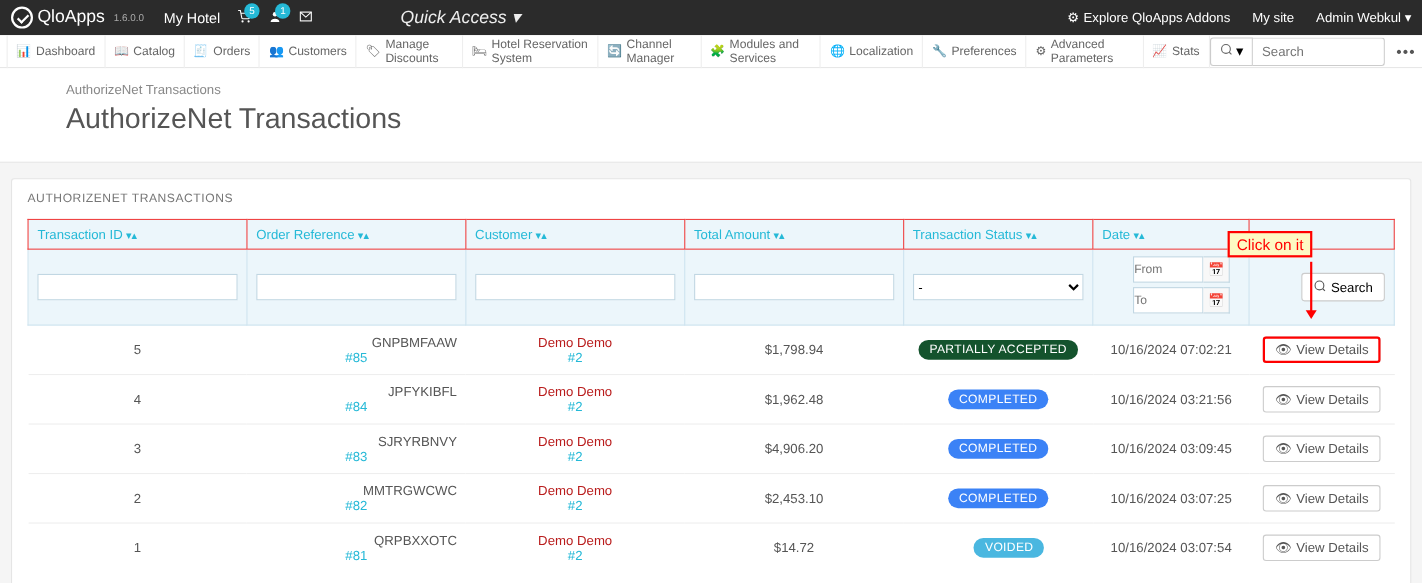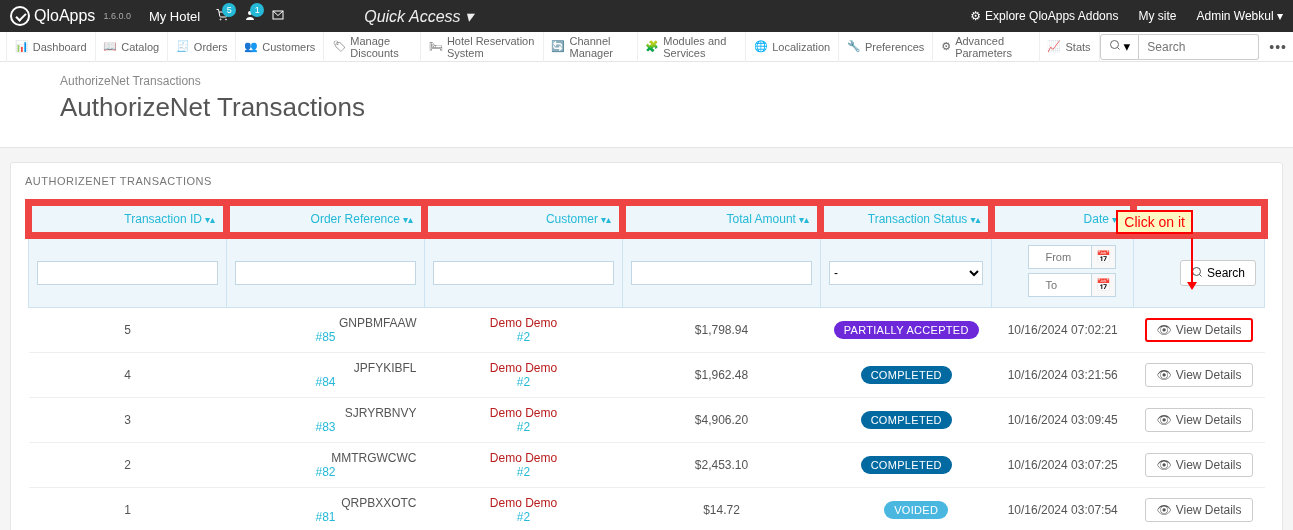--- a/index.html
+++ b/index.html
@@ -31,40 +31,40 @@
 .page-head { background: #fff; padding: 12px 0 24px 60px; border-bottom: 1px solid #e5e5e5; }
 .breadcrumb { font-size: 12px; color: #888; margin-bottom: 4px; }
 .page-title { font-size: 26px; font-weight: 400; color: #555; }
 
 
 .panel { background: #fff; border: 1px solid #e5e5e5; margin: 14px 10px; border-radius: 3px; }
 .panel-head { padding: 12px 14px; font-size: 11px; color: #777; letter-spacing: 0.5px; }
 
 
 table { width: calc(100% - 28px); margin: 0 14px 14px 14px; border-collapse: collapse; }
-thead tr.th-row th { background: #ecf6fb; border: 7px solid #ef4444; padding: 6px 8px; text-align: right; font-weight: 400; }
+thead tr.th-row th { background: #ecf6fb; border: 1px solid #ef4444; padding: 6px 8px; text-align: left; font-weight: 400; }
 .col-link { color: #25b9d7; cursor: pointer; font-size: 12px; }
 .sort-caret { font-size: 10px; color: #25b9d7; margin-left: 3px; }
 thead tr.filter-row th { background: #ecf6fb; border: 1px solid #cde3ef; padding: 6px 8px; }
 .f-input { width: 100%; border: 1px solid #c1d7e3; height: 24px; padding: 0 6px; background: #fff; font-size: 12px; }
 .f-select { width: 100%; border: 1px solid #c1d7e3; height: 24px; background: #fff; font-size: 12px; }
 .date-wrap { display: flex; gap: 0; margin-bottom: 4px; }
-.date-wrap input { border: 1px solid #c1d7e3; height: 24px; padding: 0 16px; width: 64px; font-size: 11px; margin-left: 28px; }
+.date-wrap input { border: 1px solid #c1d7e3; height: 24px; padding: 0 0; width: 64px; font-size: 11px; margin-left: 28px; }
 .date-wrap .cal-addon { border: 1px solid #c1d7e3; border-left: none; height: 24px; width: 24px; display: flex; align-items: center; justify-content: center; background: #f8f8f8; }
 .search-btn2 { border: 1px solid #ccc; background: #fff; height: 26px; padding: 0 10px; display: flex; align-items: center; gap: 4px; border-radius: 3px; cursor: pointer; font-size: 12px; margin-left: auto; }
 
 tbody td { border-top: 1px solid #eee; padding: 8px; text-align: center; font-size: 12px; color: #555; }
 .ref-cell .ref { color: #555; text-align: right; }
 .ref-cell .refnum { color: #25b9d7; }
 .cust-cell .cname { color: #b91c1c; }
 .cust-cell .cnum { color: #25b9d7; }
 
 .status-badge { display: inline-block; padding: 3px 10px; border-radius: 10px; color: #fff; font-size: 11px; letter-spacing: 0.3px; }
-.st-partial { background: #6d28d9; }
-.st-completed { background: #0369a1; }
+.st-partial { background: #14532d; }
+.st-completed { background: #3b82f6; }
 .st-voided { background: #4ab7e0; margin-left: 20px; }
 
 .view-btn { border: 1px solid #ccc; background: #fff; padding: 4px 10px; border-radius: 3px; display: inline-flex; align-items: center; gap: 4px; cursor: pointer; font-size: 12px; }
 
 .annot-box { position: absolute; top: 210px; right: 100px; border: 2px solid #ff0000; color: #ff0000; padding: 2px 6px; font-size: 14px; background: #fef9c3; }
 .annot-arrow { position: absolute; top: 238px; right: 100px; width: 2px; height: 50px; background: #ff0000; }
 .annot-arrow::after { content: ""; position: absolute; bottom: -2px; left: -4px; width: 0; height: 0; border-left: 5px solid transparent; border-right: 5px solid transparent; border-top: 8px solid #ff0000; }
 .highlight-row { outline: 2px solid #ff0000; outline-offset: -2px; }
 
 .ico { display: inline-block; width: 12px; height: 12px; }

